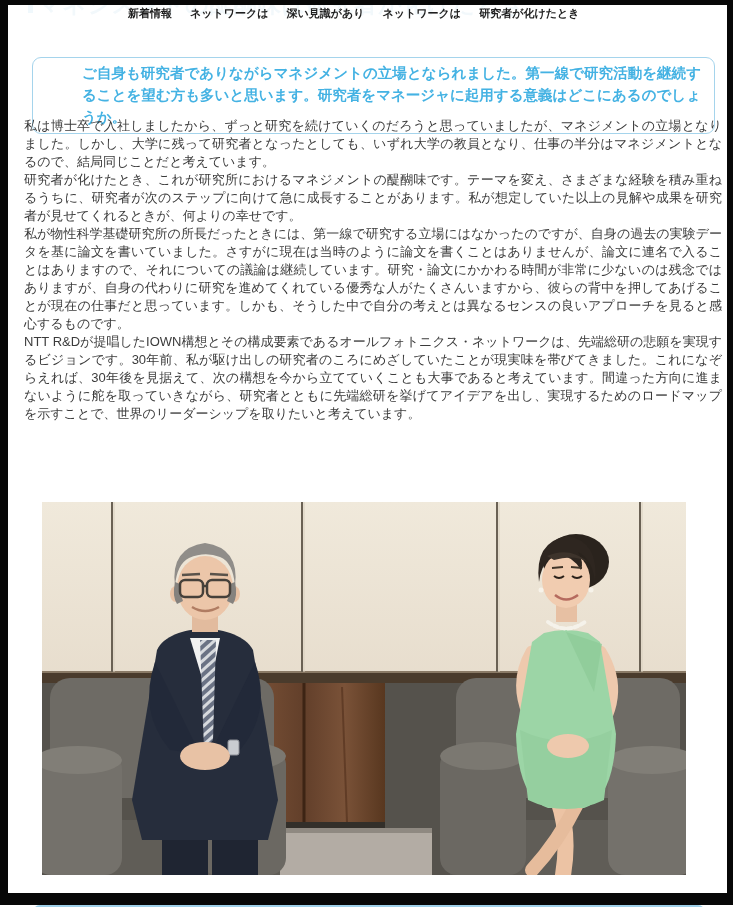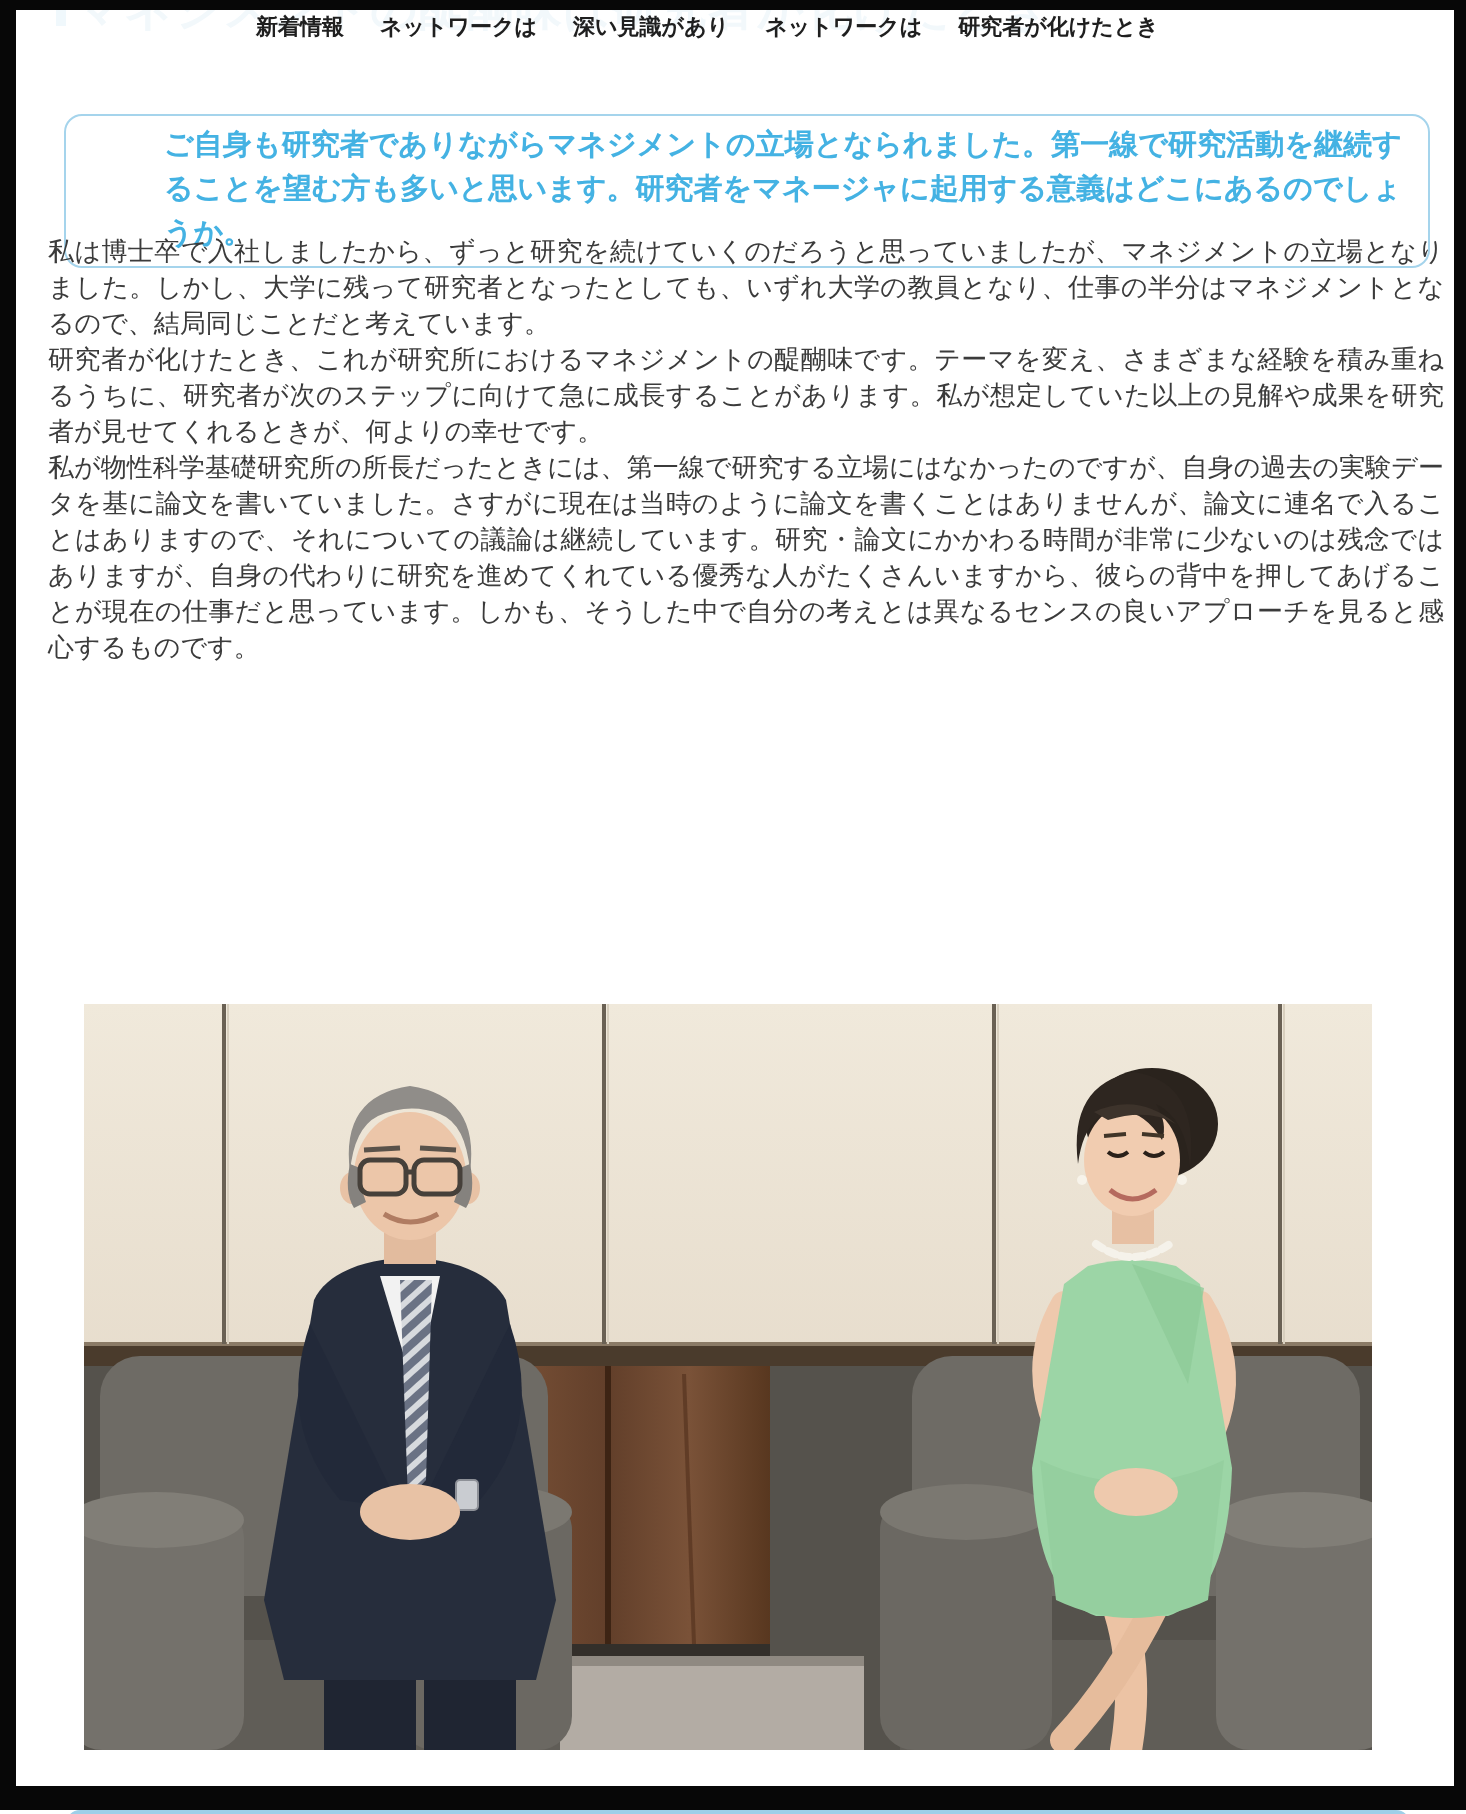--- a/index.html
+++ b/index.html
@@ -76,20 +76,21 @@
   </nav>
 
   <div id="question-box">
     <div id="question-text">ご自身も研究者でありながらマネジメントの立場となられました。第一線で研究活動を継続することを望む方も多いと思います。研究者をマネージャに起用する意義はどこにあるのでしょうか。</div>
   </div>
 
   <div id="article">
     <p class="para">私は博士卒で入社しましたから、ずっと研究を続けていくのだろうと思っていましたが、マネジメントの立場となりました。しかし、大学に残って研究者となったとしても、いずれ大学の教員となり、仕事の半分はマネジメントとなるので、結局同じことだと考えています。</p>
     <p class="para">研究者が化けたとき、これが研究所におけるマネジメントの醍醐味です。テーマを変え、さまざまな経験を積み重ねるうちに、研究者が次のステップに向けて急に成長することがあります。私が想定していた以上の見解や成果を研究者が見せてくれるときが、何よりの幸せです。</p>
     <p class="para">私が物性科学基礎研究所の所長だったときには、第一線で研究する立場にはなかったのですが、自身の過去の実験データを基に論文を書いていました。さすがに現在は当時のように論文を書くことはありませんが、論文に連名で入ることはありますので、それについての議論は継続しています。研究・論文にかかわる時間が非常に少ないのは残念ではありますが、自身の代わりに研究を進めてくれている優秀な人がたくさんいますから、彼らの背中を押してあげることが現在の仕事だと思っています。しかも、そうした中で自分の考えとは異なるセンスの良いアプローチを見ると感心するものです。</p>
+    <p class="para">NTT R&amp;Dが提唱したIOWN構想とその構成要素であるオールフォトニクス・ネットワークは、先端総研の悲願を実現するビジョンです。30年前、私が駆け出しの研究者のころにめざしていたことが現実味を帯びてきました。これになぞらえれば、30年後を見据えて、次の構想を今から立てていくことも大事であると考えています。間違った方向に進まないように舵を取っていきながら、研究者とともに先端総研を挙げてアイデアを出し、実現するためのロードマップを示すことで、世界のリーダーシップを取りたいと考えています。</p>
   </div>
 
   <div id="photo-wrap">
     <svg role="img" width="644" height="373" viewBox="0 0 644 373" xmlns="http://www.w3.org/2000/svg" aria-label="対談写真：グレーのソファに座るスーツ姿の男性と緑のワンピースの女性">
       <defs>
         <pattern id="tieStripes" width="7" height="7" patternUnits="userSpaceOnUse" patternTransform="rotate(48)">
           <rect width="7" height="7" fill="#6a7284"></rect>
           <rect width="3" height="7" fill="#d7dade"></rect>
         </pattern>
         <linearGradient id="wallShade" x1="0" y1="0" x2="0" y2="1">

